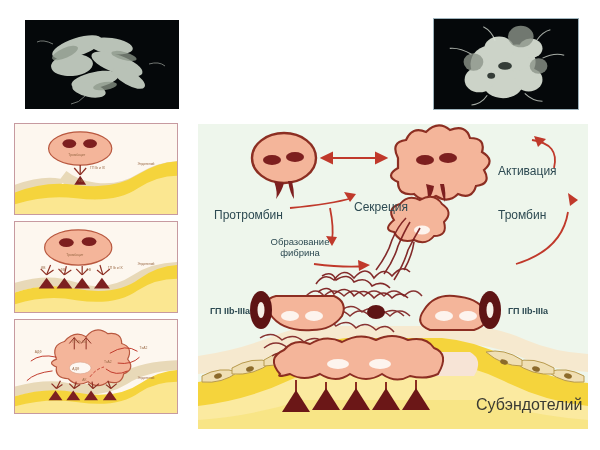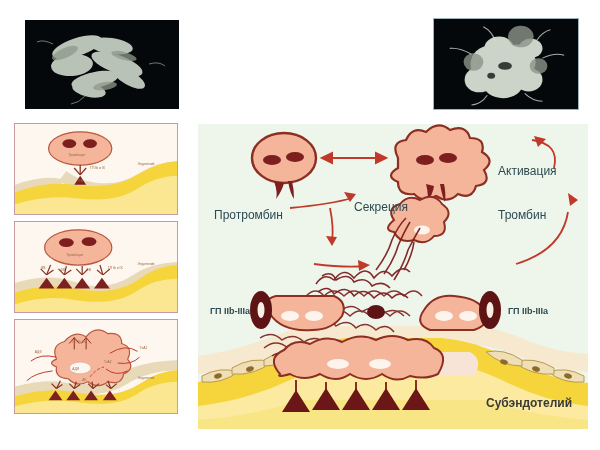--- a/index.html
+++ b/index.html
@@ -56,21 +56,21 @@
 
   .lbl{
     position:absolute;
     font-family:"Liberation Sans", sans-serif;
     color:#2d4a52;
     white-space:nowrap;
     font-size:9.5px;
   }
   .lbl.big{font-size:12px;}
   .lbl.bold{font-weight:bold;font-size:9px;}
-  .lbl.sub{font-weight:bold;font-size:12px;color:#3a3a32;margin-left:10px;}
+  .lbl.sub{font-weight:normal;font-size:16px;color:#3a3a32;}
   .lbl.two{line-height:11px;text-align:center;white-space:normal;width:88px;}
 </style>
 </head>
 <body>
 
 <div class="slide">
 
 
   <div class="micro left">
     <svg viewBox="0 0 154 89" preserveAspectRatio="none">
@@ -391,20 +391,24 @@
       <g fill="#c0392b">
         <path d="M158 70 l-12 -2 l6 10z"></path>
         <path d="M134 122 l-6 -10 l11 1z"></path>
         <path d="M172 141 l-12 -5 l1 11z"></path>
       </g>
     </svg>
 
     <span class="lbl big" style="left:16px;top:84px;">Протромбин</span>
     <span class="lbl big" style="left:156px;top:76px;">Секреция</span>
 
+    <span class="lbl two" style="left:58px;top:112px;">
+      <span>Образование</span><br>
+      <span>фибрина</span>
+    </span>
 
     <span class="lbl big" style="left:300px;top:40px;">Активация</span>
     <span class="lbl big" style="left:300px;top:84px;">Тромбин</span>
 
     <span class="lbl bold" style="left:12px;top:182px;">ГП IIb-IIIa</span>
     <span class="lbl bold" style="left:310px;top:182px;">ГП IIb-IIIa</span>
 
     <span class="lbl sub" style="left:278px;top:272px;">Субэндотелий</span>
   </div>
 

